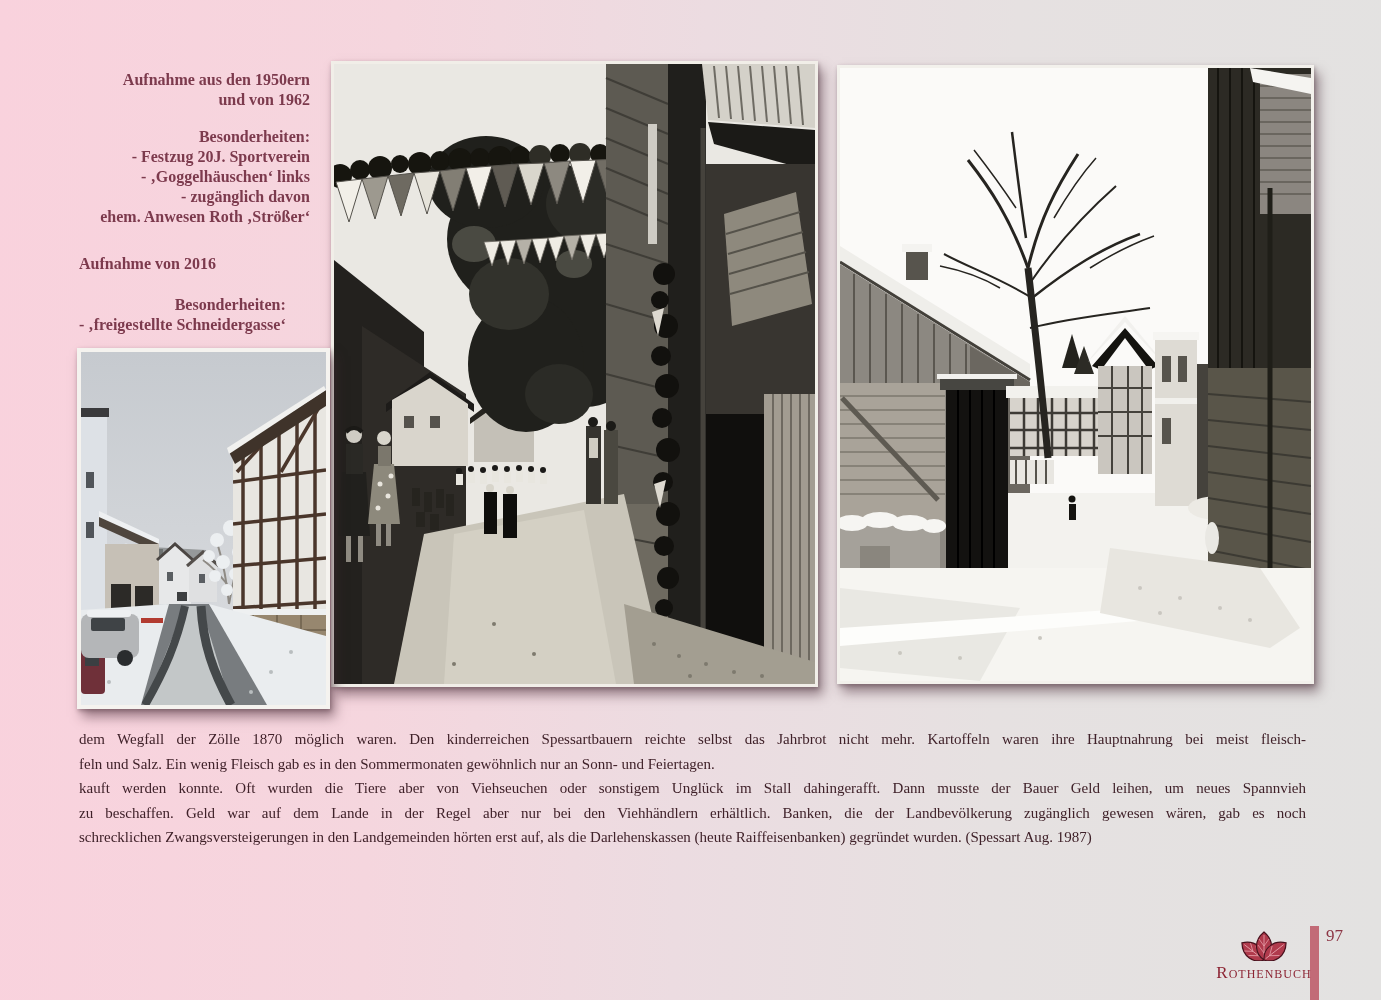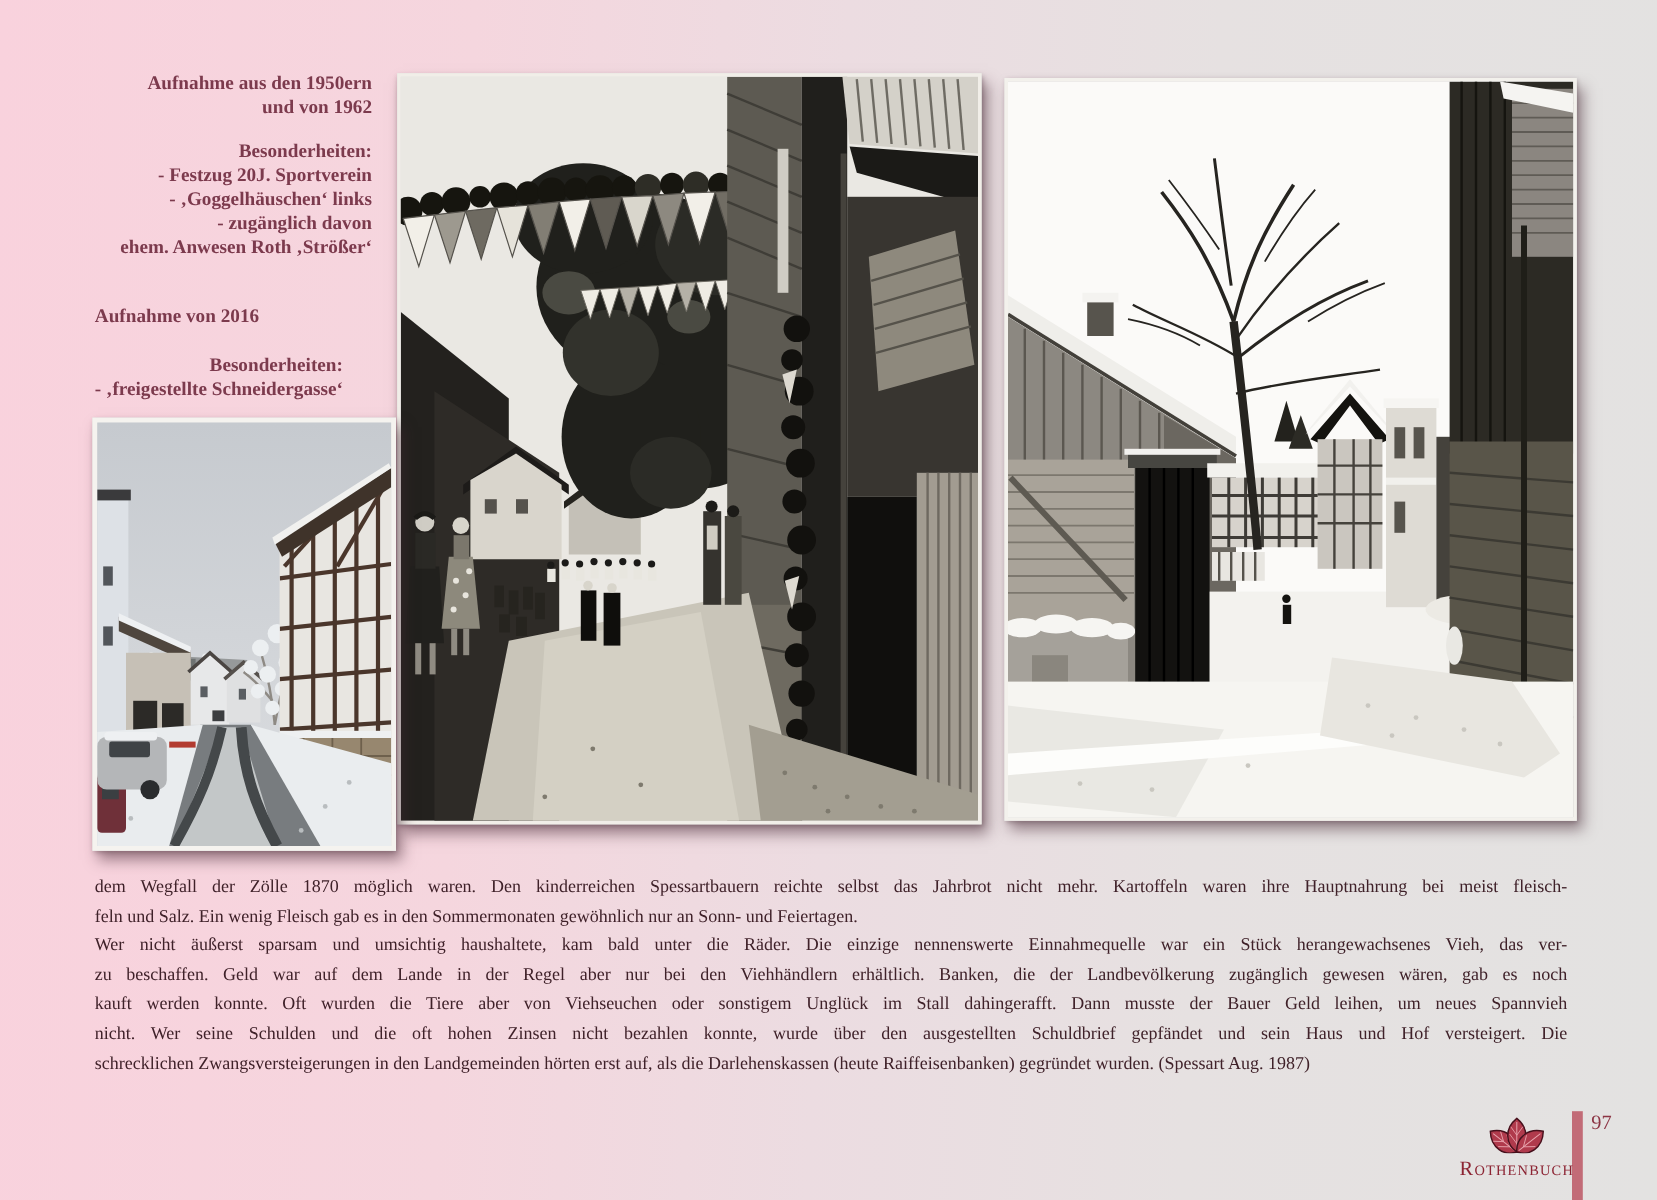--- a/index.html
+++ b/index.html
@@ -2,21 +2,21 @@
 <html><head>
 <meta charset="utf-8">
 <style>
   html,body{margin:0;padding:0;}
   .page{
     position:relative;width:1381px;height:1000px;overflow:hidden;
     background:linear-gradient(92deg,#f9d2dd 0%,#f5d6de 28%,#ecdce1 50%,#e6e1e1 72%,#e3e2e1 100%);
     font-family:"Liberation Serif","DejaVu Serif",serif;
   }
   .note{position:absolute;color:#7c3a4d;font-weight:bold;font-size:16px;line-height:20px;}
-  .note-right{left:58px;top:60px;width:252px;text-align:right;}
+  .note-right{left:58px;top:70px;width:252px;text-align:right;}
   .note-left{left:79px;top:254px;text-align:left;}
   .note .gap{margin-top:17px;text-align:right;}
   .note-left .gap{margin-top:21px;}
   .photo{position:absolute;background:#ddd;
     box-shadow:5px 8px 11px rgba(70,40,52,.5),1px 2px 4px rgba(70,40,52,.35);}
   .photo svg{display:block;}
   .photo-center{left:331px;top:61px;border:3px solid #f1eee8;}
   .photo-right{left:837px;top:65px;border:3px solid #f3f1ec;}
   .photo-small{left:77px;top:348px;border:4px solid #f5f3ef;z-index:3;}
   .bodytext{position:absolute;left:79px;top:727px;width:1227px;color:#3f2129;
@@ -575,24 +575,22 @@
         <rect x="6" y="258" width="44" height="7" rx="3" fill="#eef0f2"></rect>
         <rect x="10" y="266" width="34" height="13" rx="2" fill="#3f4346"></rect>
         <circle cx="44" cy="306" r="8" fill="#2a2c2e"></circle>
       </g>
     </svg>
   </div>
 
   <div class="bodytext">
     <div class="bl">dem Wegfall der Zölle 1870 möglich waren. Den kinderreichen Spessartbauern reichte selbst das Jahrbrot nicht mehr. Kartoffeln waren ihre Hauptnahrung bei meist fleisch-</div>
     <div class="bl end">feln und Salz. Ein wenig Fleisch gab es in den Sommermonaten gewöhnlich nur an Sonn- und Feiertagen.</div>
-    <div class="bl">Wer nicht äußerst sparsam und umsichtig haushaltete, kam bald unter die Räder. Die einzige nennenswerte Einnahmequelle war ein Stück herangewachsenes Vieh, das ver-</div>
+    <div class="bl">kauft werden konnte. Oft wurden die Tiere aber von Viehseuchen oder sonstigem Unglück im Stall dahingerafft. Dann musste der Bauer Geld leihen, um neues Spannvieh</div>
     <div class="bl">zu beschaffen. Geld war auf dem Lande in der Regel aber nur bei den Viehhändlern erhältlich. Banken, die der Landbevölkerung zugänglich gewesen wären, gab es noch</div>
-    <div class="bl">kauft werden konnte. Oft wurden die Tiere aber von Viehseuchen oder sonstigem Unglück im Stall dahingerafft. Dann musste der Bauer Geld leihen, um neues Spannvieh</div>
-    <div class="bl">nicht. Wer seine Schulden und die oft hohen Zinsen nicht bezahlen konnte, wurde über den ausgestellten Schuldbrief gepfändet und sein Haus und Hof versteigert. Die</div>
     <div class="bl end">schrecklichen Zwangsversteigerungen in den Landgemeinden hörten erst auf, als die Darlehenskassen (heute Raiffeisenbanken) gegründet wurden. (Spessart Aug. 1987)</div>
   </div>
 
   <div class="logo">
     <svg width="92" height="32" viewBox="0 0 92 32">
       <g transform="rotate(-52 46 31)">
         <path d="M46,31 C37,25 35,12 46,3 C57,12 55,25 46,31 Z" fill="#b03a4c" stroke="#47101c" stroke-width="1.2"></path>
         <line x1="46" y1="29" x2="46" y2="6" stroke="#e9a7b0" stroke-width="0.8"></line>
         <line x1="46" y1="24" x2="40" y2="16" stroke="#e9a7b0" stroke-width="0.7"></line>
         <line x1="46" y1="24" x2="52" y2="16" stroke="#e9a7b0" stroke-width="0.7"></line>

